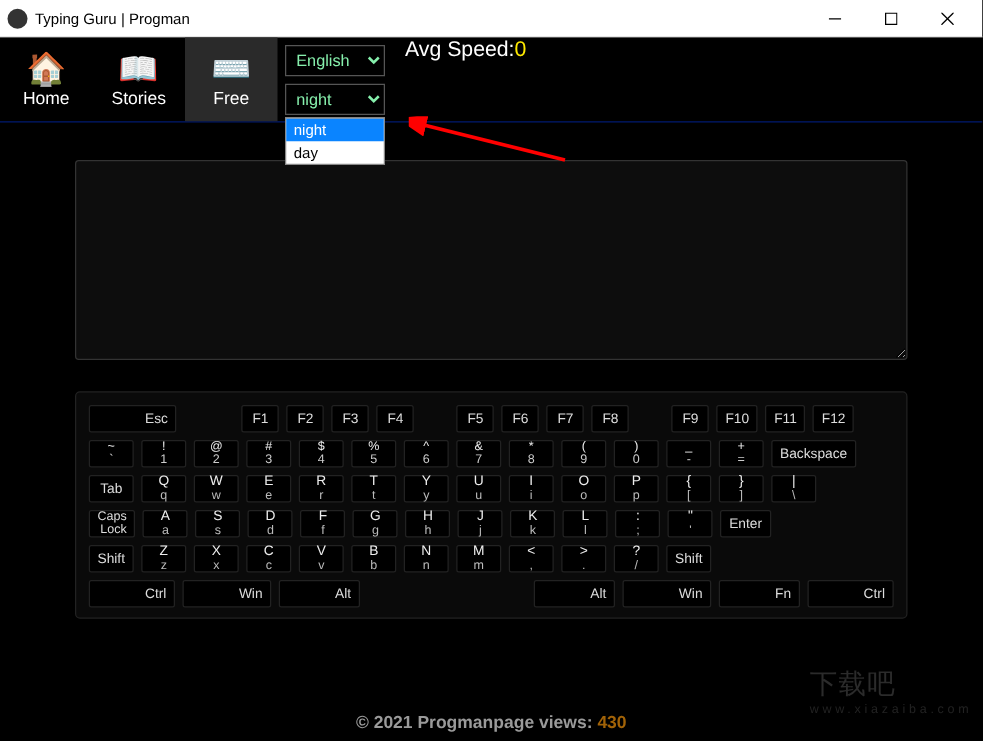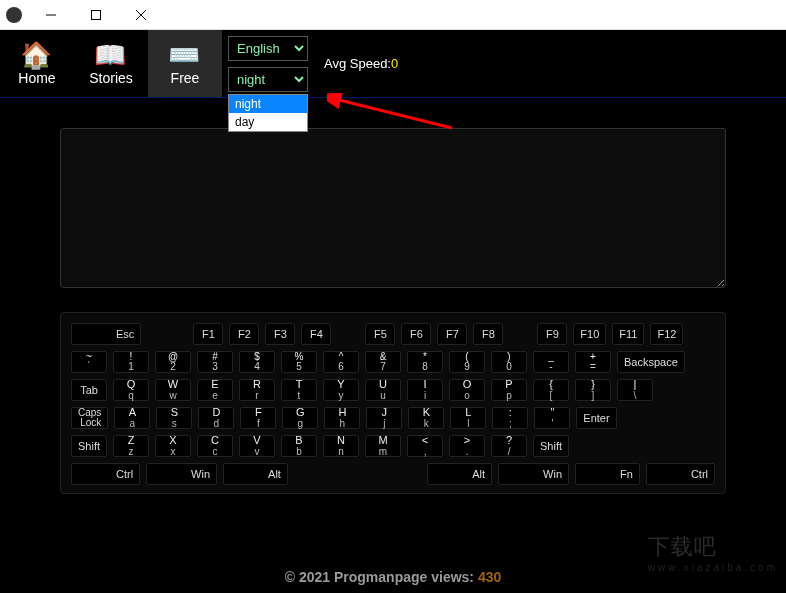--- a/index.html
+++ b/index.html
@@ -16,21 +16,21 @@
   
   .nav { background: #000; height: 68px; display: flex; align-items: stretch; color: #fff; border-bottom:1px solid #001a70;}
   .nav-item { width:74px; display:flex; flex-direction:column; align-items:center; justify-content:center; font-size:14px; gap:2px; cursor:pointer;}
   .nav-item.active { background:#2a2a2a; }
   .nav-item .ico { font-size:26px; line-height:1; }
   .nav-dropdowns { display:flex; flex-direction:column; gap:6px; padding:6px 6px; position:relative;}
   select.nbsel { background:#000; color:#86efac; border:1px solid #555; font-size:13px; padding:3px 4px; width:80px; cursor:pointer;}
   .dropdown-menu { position:absolute; top:64px; left:6px; width:80px; background:#fff; color:#000; border:1px solid #888; font-size:12px; z-index:10;}
   .dropdown-menu .opt { padding:2px 6px; cursor:pointer;}
   .dropdown-menu .opt.sel { background:#0a84ff; color:#fff;}
-  .avg { display:flex; align-items:center; font-size:13px; color:#fff; padding-left:10px;}
+  .avg { display:flex; font-size:17px; color:#fff; padding-left:10px;}
   .avg .val { color:#ffea00; }
 
   
   .arrow { position:absolute; left:327px; top:93px; z-index:20; pointer-events:none;}
 
   
   .main { padding:30px 60px 6px 60px; }
   .textarea { width:100%; height:160px; background:#0d0d0d; border:1px solid #333; border-radius:3px; color:#fff; font-size:14px; resize:vertical; padding:6px;}
   .textarea-wrap { position:relative; }
 
@@ -59,20 +59,21 @@
   .footer .pv .n { color:#a16207; }
 
   .watermark { position:absolute; right:8px; bottom:20px; color:#2b2b2b; font-size:22px; font-weight:normal; letter-spacing:1px; pointer-events:none; user-select:none;}
   .watermark .sub { font-size:10px; display:block; text-align:right; letter-spacing:3px; color:#222;}
 </style>
 </head>
 <body>
 
 <div class="titlebar">
   <span class="app-icon"></span>
+  <span class="title">Typing Guru | Progman</span>
   <div class="win-btns">
     <div class="win-btn">
         <svg viewBox="0 0 10 10">
           <line x1="0" y1="5" x2="10" y2="5" stroke="#000" stroke-width="1"></line>
         </svg>
       </div>
     <div class="win-btn">
         <svg viewBox="0 0 10 10">
           <rect x="0.5" y="0.5" width="9" height="9" fill="none" stroke="#000" stroke-width="1"></rect>
         </svg>

